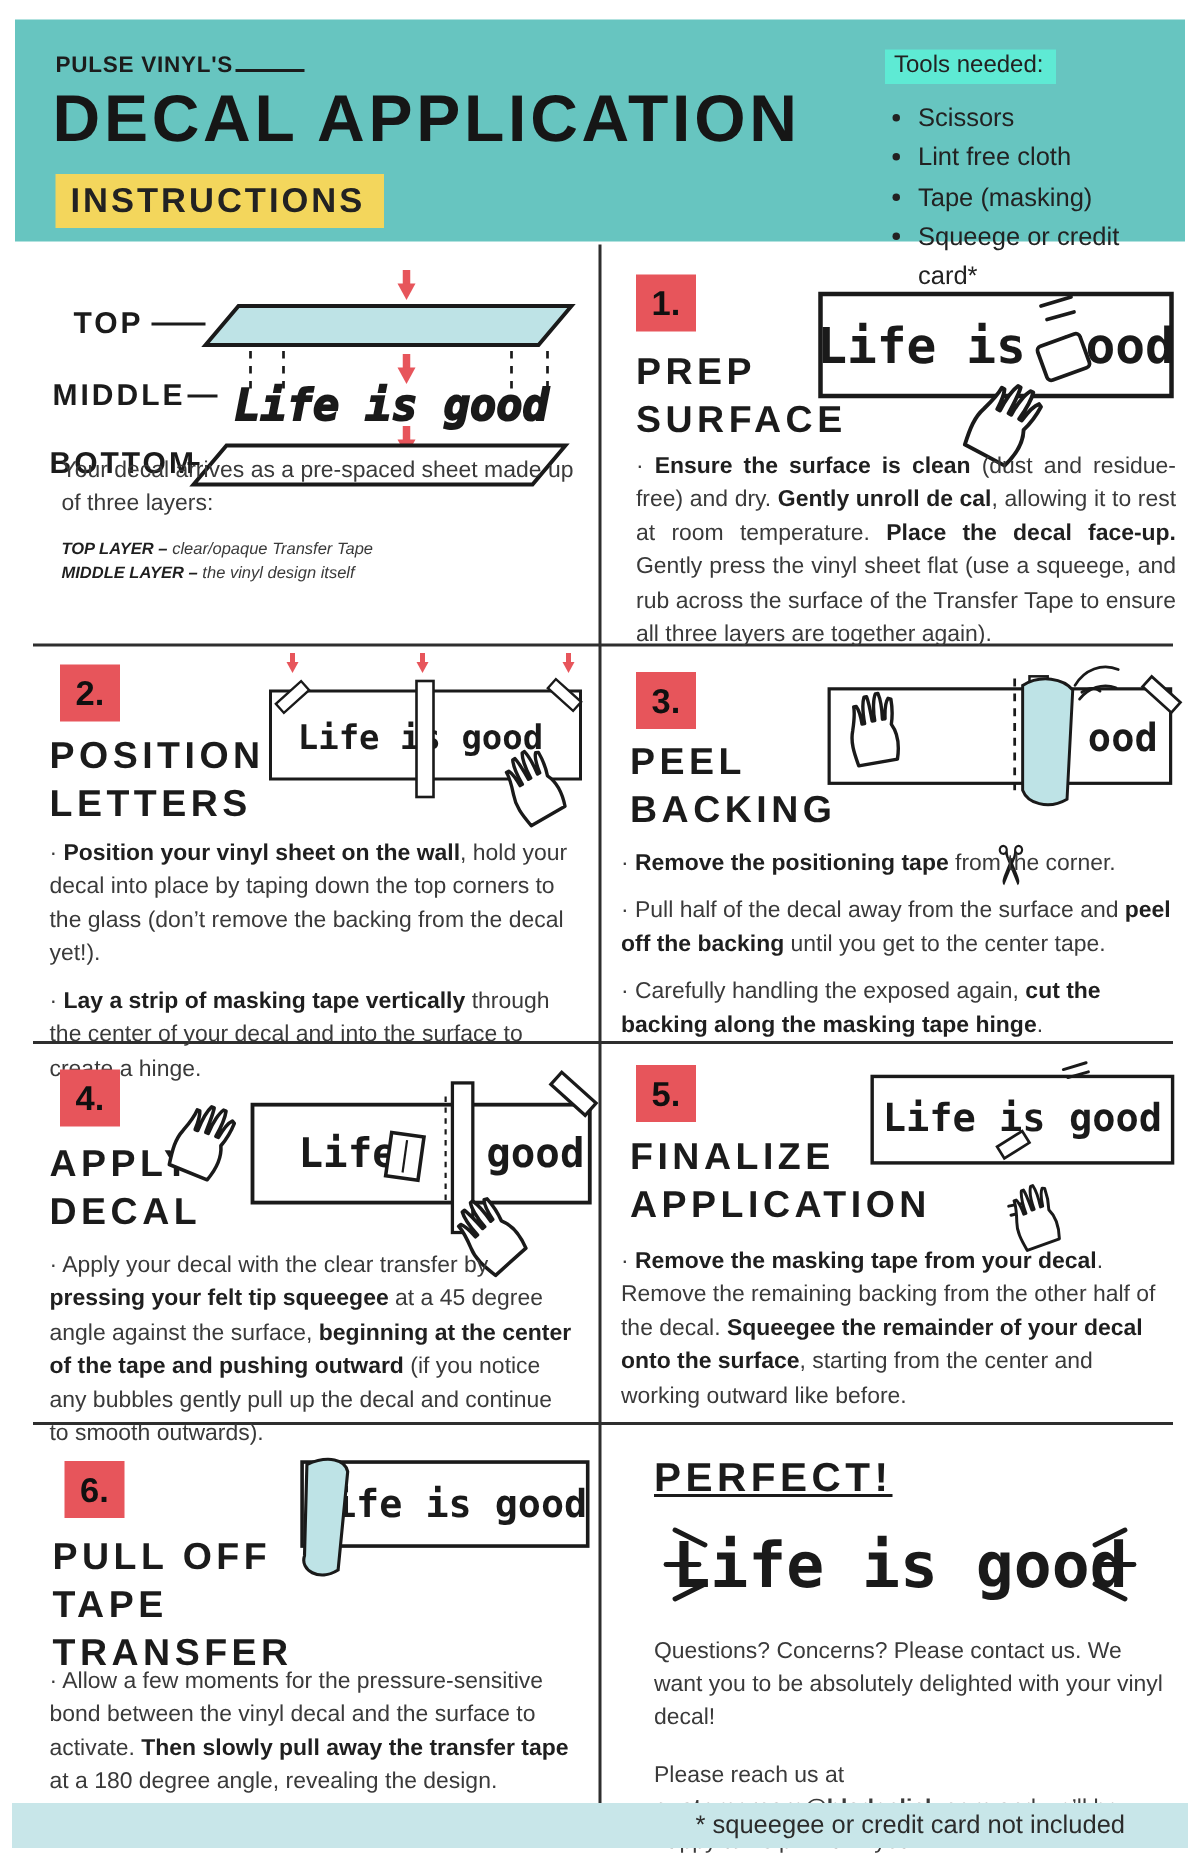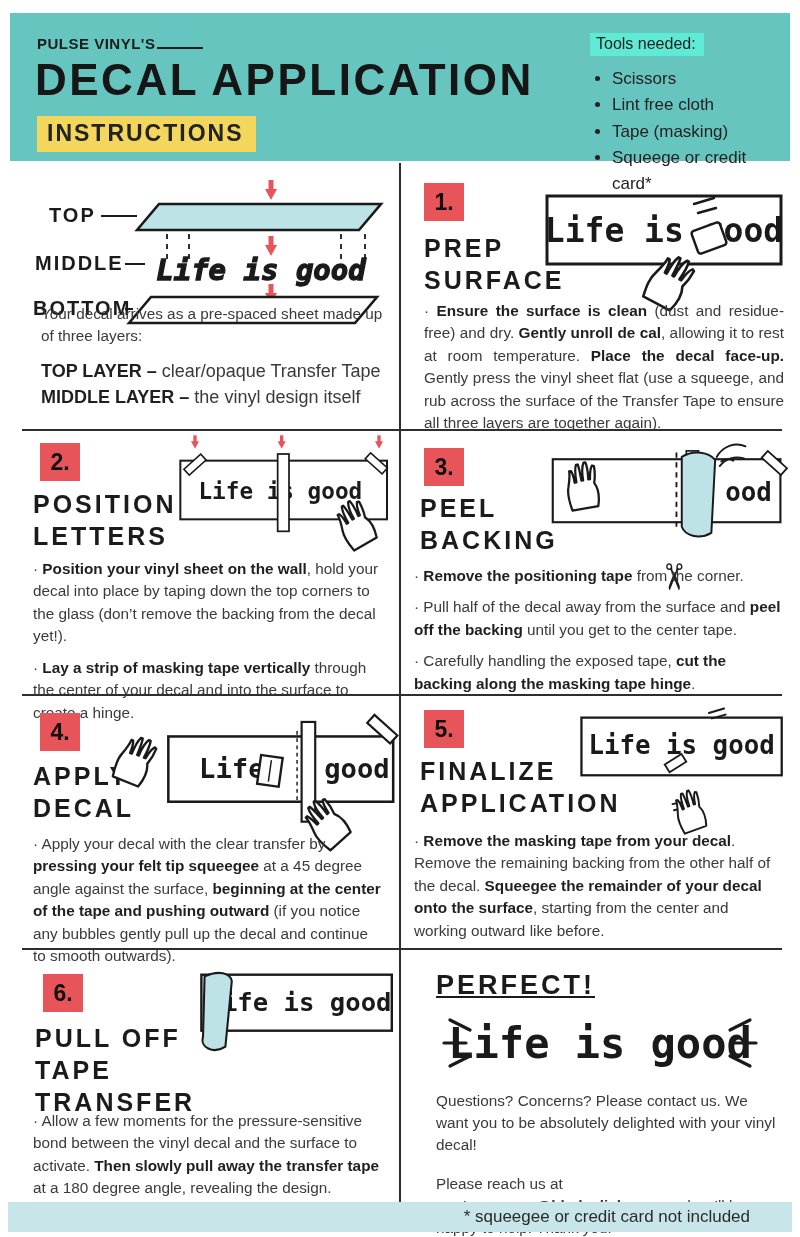--- a/index.html
+++ b/index.html
@@ -32,21 +32,21 @@
   h2.steptitle{position:absolute;margin:0;font-size:25px;font-weight:bold;color:#1b1b1b;letter-spacing:3px;line-height:1.28;}
   .tline{display:block;white-space:nowrap;}
   .body{position:absolute;font-size:15.3px;line-height:1.47;color:#3a3a3a;}
   .body p{margin:0 0 9px 0;}
   .body b{color:#1f1f1f;}
   .just p{text-align:justify;}
   .diagram{position:absolute;overflow:visible;}
   .decal{font-family:"DejaVu Sans Mono","Liberation Mono",monospace;font-weight:bold;fill:#1a1a1a;}
   .dlabel{font-family:"Liberation Sans",sans-serif;font-weight:bold;fill:#1b1b1b;letter-spacing:2px;}
   .intro{position:absolute;left:16px;top:125px;right:0;font-size:15.3px;line-height:1.45;}
-  .layerlist{position:absolute;left:16px;top:180px;right:0;font-size:18px;line-height:1.47;}
+  .layerlist{position:absolute;left:16px;top:180px;right:0;font-size:11px;line-height:1.47;font-style:italic;}
   .layerlist p{margin:0;}
   .layerlist b{color:#1f1f1f;}
   
   .perfect-title{position:absolute;left:24px;top:8px;margin:0;font-size:27px;font-weight:bold;letter-spacing:3px;color:#1b1b1b;text-decoration:underline;}
   .p-body{position:absolute;left:24px;top:128px;right:4px;font-size:15.3px;line-height:1.45;}
   .p-body p{margin:0 0 16px 0;}
   
   .footer{position:absolute;left:8px;top:1202px;width:784px;height:30px;background:#c8e6e9;
           display:flex;align-items:center;justify-content:flex-end;padding-right:42px;box-sizing:border-box;
           font-size:17px;color:#2b2b2b;}
@@ -177,21 +177,21 @@
       <g stroke="#1a1a1a" stroke-width="2.4" fill="none" stroke-linecap="round">
         <path d="M246 22 C254 8 270 2 284 8"></path>
           <path d="M250 34 C258 24 270 20 282 24"></path>
           <path d="M252 28 C258 24 264 24 268 27"></path>
       </g>
       <text x="0" y="0" font-size="48" fill="#1a1a1a" transform="translate(172,160) rotate(90)">✂</text>
     </svg>
     <div class="body" style="left:2px;top:125px;right:0">
         <p><span>· </span><b>Remove the positioning tape</b><span> from the corner.</span></p>
         <p><span>· Pull half of the decal away from the surface and </span><b>peel off the backing</b><span> until you get to the center tape.</span></p>
-        <p><span>· Carefully handling the exposed tape, </span><b>cut the backing along the masking tape hinge</b><span>.</span></p>
+        <p><span>· Carefully handling the exposed again, </span><b>cut the backing along the masking tape hinge</b><span>.</span></p>
       </div>
   </div>
 
   <div class="cell c31">
     <div class="stepnum" style="left:15px;top:8px">4.</div>
     <h2 class="steptitle" style="left:8px;top:55px">
       <span class="tline">APPLY</span>
       <span class="tline">DECAL</span>
     </h2>
     <svg class="diagram" style="left:98px;top:6px" width="272" height="118" viewBox="0 0 300 130">

